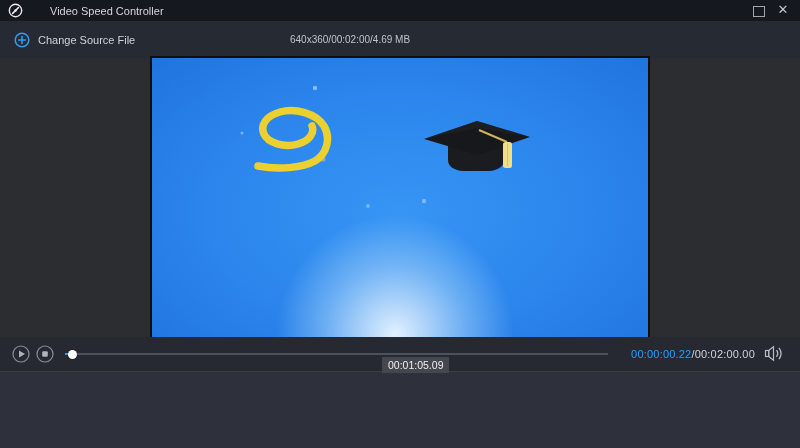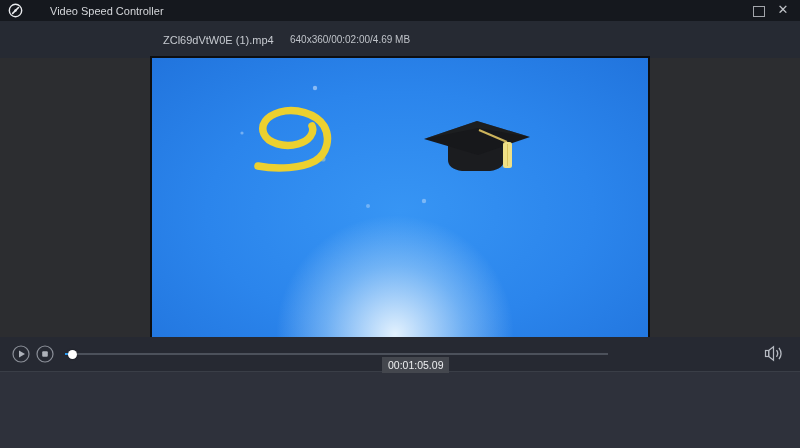--- a/index.html
+++ b/index.html
@@ -70,21 +70,28 @@
         <line x1="5" y1="11" x2="11.2" y2="4.8" stroke="#e9ebee" stroke-width="1.7" stroke-linecap="round"></line>
         <circle cx="8" cy="8" r="1.3" fill="#e9ebee"></circle>
       </svg>
     </span>
     <span class="title">Video Speed Controller</span>
     <span class="win-max"></span>
     <span class="win-close">✕</span>
   </div>
 
   <div class="toolbar">
-    <span class="filename">ZCl69dVtW0E (1).mp4</span>
+    <div class="change-source">
+      <svg width="16" height="16" viewBox="0 0 16 16">
+        <circle cx="8" cy="8" r="6.8" fill="none" stroke="#2f9df2" stroke-width="1.5"></circle>
+        <line x1="4.6" y1="8" x2="11.4" y2="8" stroke="#2f9df2" stroke-width="1.6" stroke-linecap="round"></line>
+        <line x1="8" y1="4.6" x2="8" y2="11.4" stroke="#2f9df2" stroke-width="1.6" stroke-linecap="round"></line>
+      </svg>
+      <span class="label">Change Source File</span>
+    </div>
     <span class="fileinfo">640x360/00:02:00/4.69 MB</span>
   </div>
 
   <div class="stage">
     <div class="video" title="blue gradient frame with yellow swirl doodle and black graduation cap with yellow tassel">
       <svg width="496" height="279" viewBox="0 0 496 279">
 
         <circle cx="163" cy="30" r="2.2" fill="#ffffff" opacity="0.45"></circle>
         <circle cx="171" cy="101" r="2.6" fill="#ffe98a" opacity="0.4"></circle>
         <circle cx="90" cy="75" r="1.6" fill="#ffffff" opacity="0.35"></circle>
@@ -124,20 +131,24 @@
       <svg width="18" height="18" viewBox="0 0 18 18">
         <circle cx="9" cy="9" r="8" fill="none" stroke="#8b8f98" stroke-width="1.2"></circle>
         <rect x="6.2" y="6.2" width="5.6" height="5.6" rx="1" fill="#aeb2ba"></rect>
       </svg>
     </span>
     <div class="slider">
       <div class="track"></div>
       <div class="fill" style="width: 1.2%;"></div>
       <div class="thumb" style="left: calc(1.2% - 4px);"></div>
     </div>
+    <div class="time-display">
+      <span class="time-current">00:00:00.22</span>
+        <span class="time-total">/00:02:00.00</span>
+    </div>
     <span class="volume">
       <svg width="20" height="17" viewBox="0 0 20 17">
         <rect x="1.5" y="5.5" width="3.2" height="6" fill="none" stroke="#b6bac2" stroke-width="1.2"></rect>
         <polygon points="4.7,5.5 9.5,1.8 9.5,15.2 4.7,11.5" fill="none" stroke="#b6bac2" stroke-width="1.2"></polygon>
         <path d="M 12.5 5.2 Q 15 8.5 12.5 11.8" fill="none" stroke="#b6bac2" stroke-width="1.3"></path>
         <path d="M 15 2.8 Q 19 8.5 15 14.2" fill="none" stroke="#b6bac2" stroke-width="1.3"></path>
       </svg>
     </span>
   </div>
 

